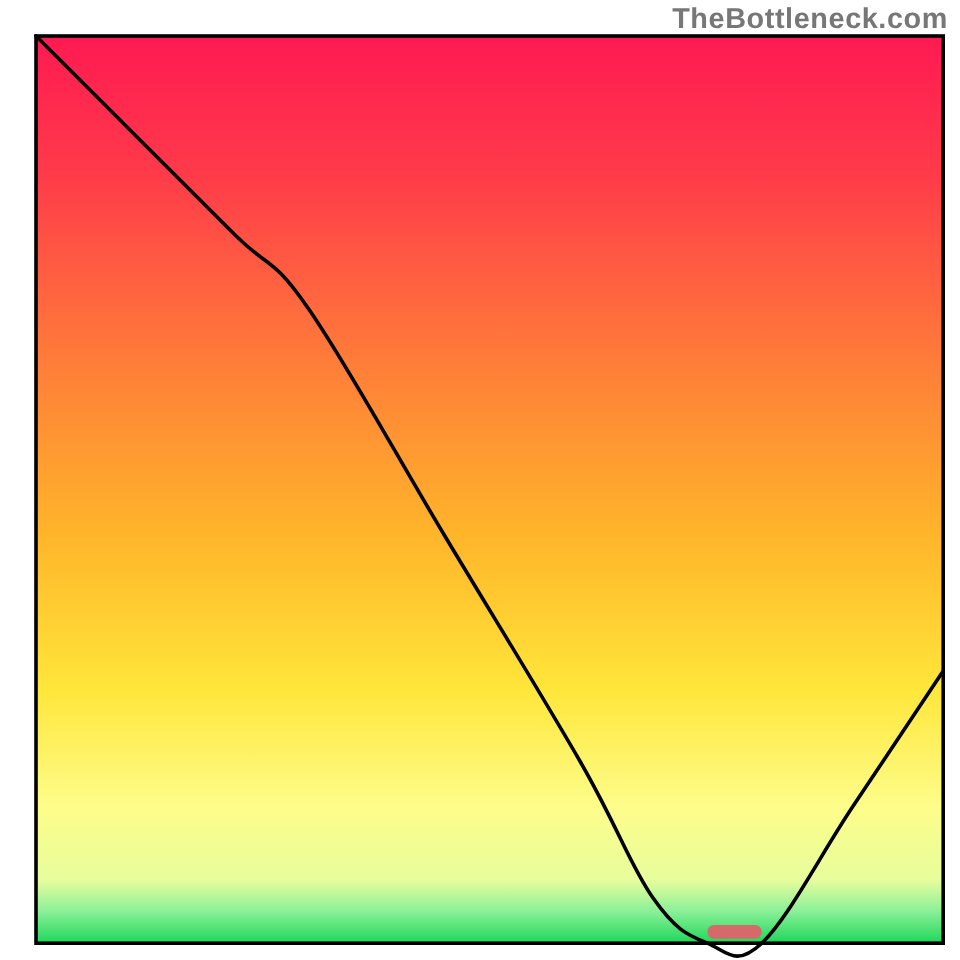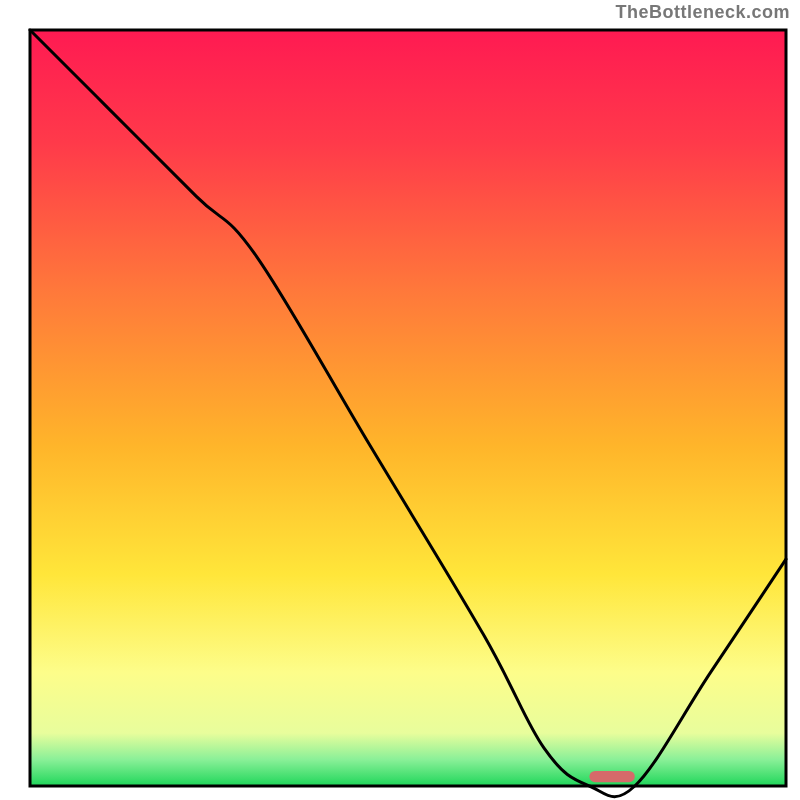--- a/index.html
+++ b/index.html
@@ -13,21 +13,21 @@
   }
   .stage {
     position: relative;
     width: 800px;
     height: 800px;
   }
   .watermark {
     position: absolute;
     top: 2px;
     right: 10px;
-    font-size: 18px;
+    font-size: 24px;
     font-weight: 600;
     color: #777777;
     letter-spacing: 0.5px;
   }
   svg {
     display: block;
   }
 </style>
 </head>
 <body>

